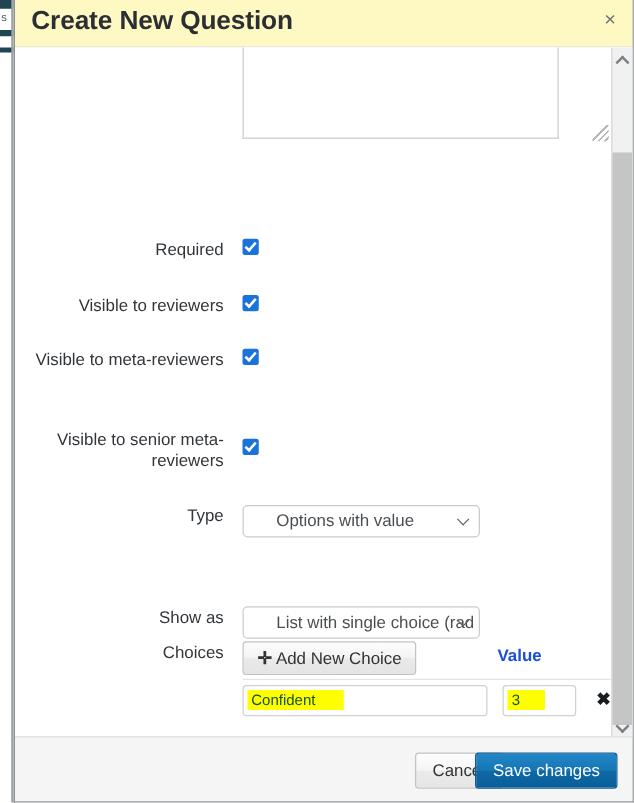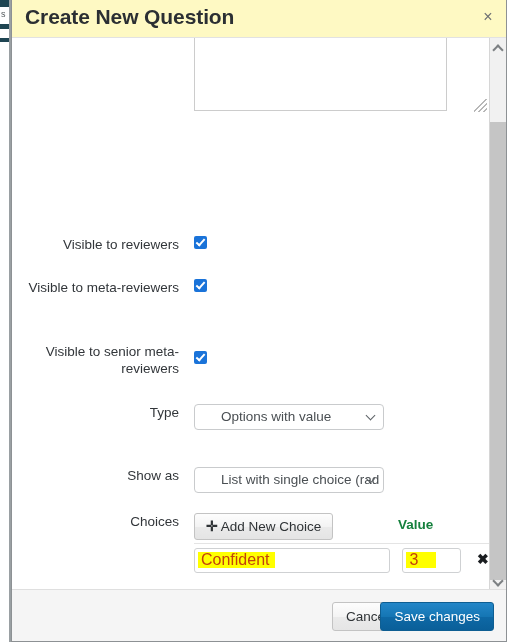--- a/index.html
+++ b/index.html
@@ -247,21 +247,21 @@
     font-weight: bold;
     font-size: 14px;
     margin-right: 3px;
   }
 
   .value-head {
     position: absolute;
     left: 386px;
     font-size: 13.5px;
     font-weight: bold;
-    color: #15803d;
+    color: #1d4ed8;
   }
   .choices-rule {
     position: absolute;
     left: 182px;
     width: 296px;
     height: 1px;
     background: #e4e4e4;
   }
 
   
@@ -286,22 +286,22 @@
     height: 16px;
     background: #ffff00;
     pointer-events: none;
   }
   .hl-text {
     position: absolute;
     top: 4px;
     left: 7px;
     height: 32px;
     line-height: 16px;
-    font-size: 16px;
-    color: #c2410c;
+    font-size: 12px;
+    color: #14532d;
     pointer-events: none;
   }
   .btn-del {
     background: none;
     border: none;
     padding: 0;
     font-size: 14px;
     font-weight: bold;
     color: #1a1d20;
     cursor: pointer;
@@ -420,20 +420,26 @@
       <div class="form-row" style="top:-20px;">
         <div class="form-label">Text</div>
         <div class="form-control">
           <div class="ta-wrap">
             <textarea class="ta" id="text-input" placeholder="" style="">How confident are you of this paper?</textarea>
             <div class="ta-grip"></div>
           </div>
         </div>
       </div>
 
+      <div class="form-row" style="top:153px;">
+        <div class="form-label">Required</div>
+        <div class="form-control">
+          <span class="cb"></span>
+        </div>
+      </div>
 
       <div class="form-row" style="top:198px;">
         <div class="form-label">Visible to reviewers</div>
         <div class="form-control">
           <span class="cb"></span>
         </div>
       </div>
 
       <div class="form-row" style="top:241px;">
         <div class="form-label">Visible to meta-reviewers</div>
@@ -452,21 +458,21 @@
       <div class="form-row" style="top:366px;">
         <div class="form-label">Type</div>
         <div class="form-control">
           <div class="sel" id="select-type">
             <span class="sel-text">Options with value</span>
             <span class="chev"></span>
           </div>
         </div>
       </div>
 
-      <div class="form-row" style="top:429px;">
+      <div class="form-row" style="top:447px;">
         <div class="form-label">Show as</div>
         <div class="form-control">
           <div class="sel" id="select-showas">
             <span class="sel-text">List with single choice (radio l</span>
             <span class="chev"></span>
           </div>
         </div>
       </div>
 
       <div class="form-row" style="top:475px;">

